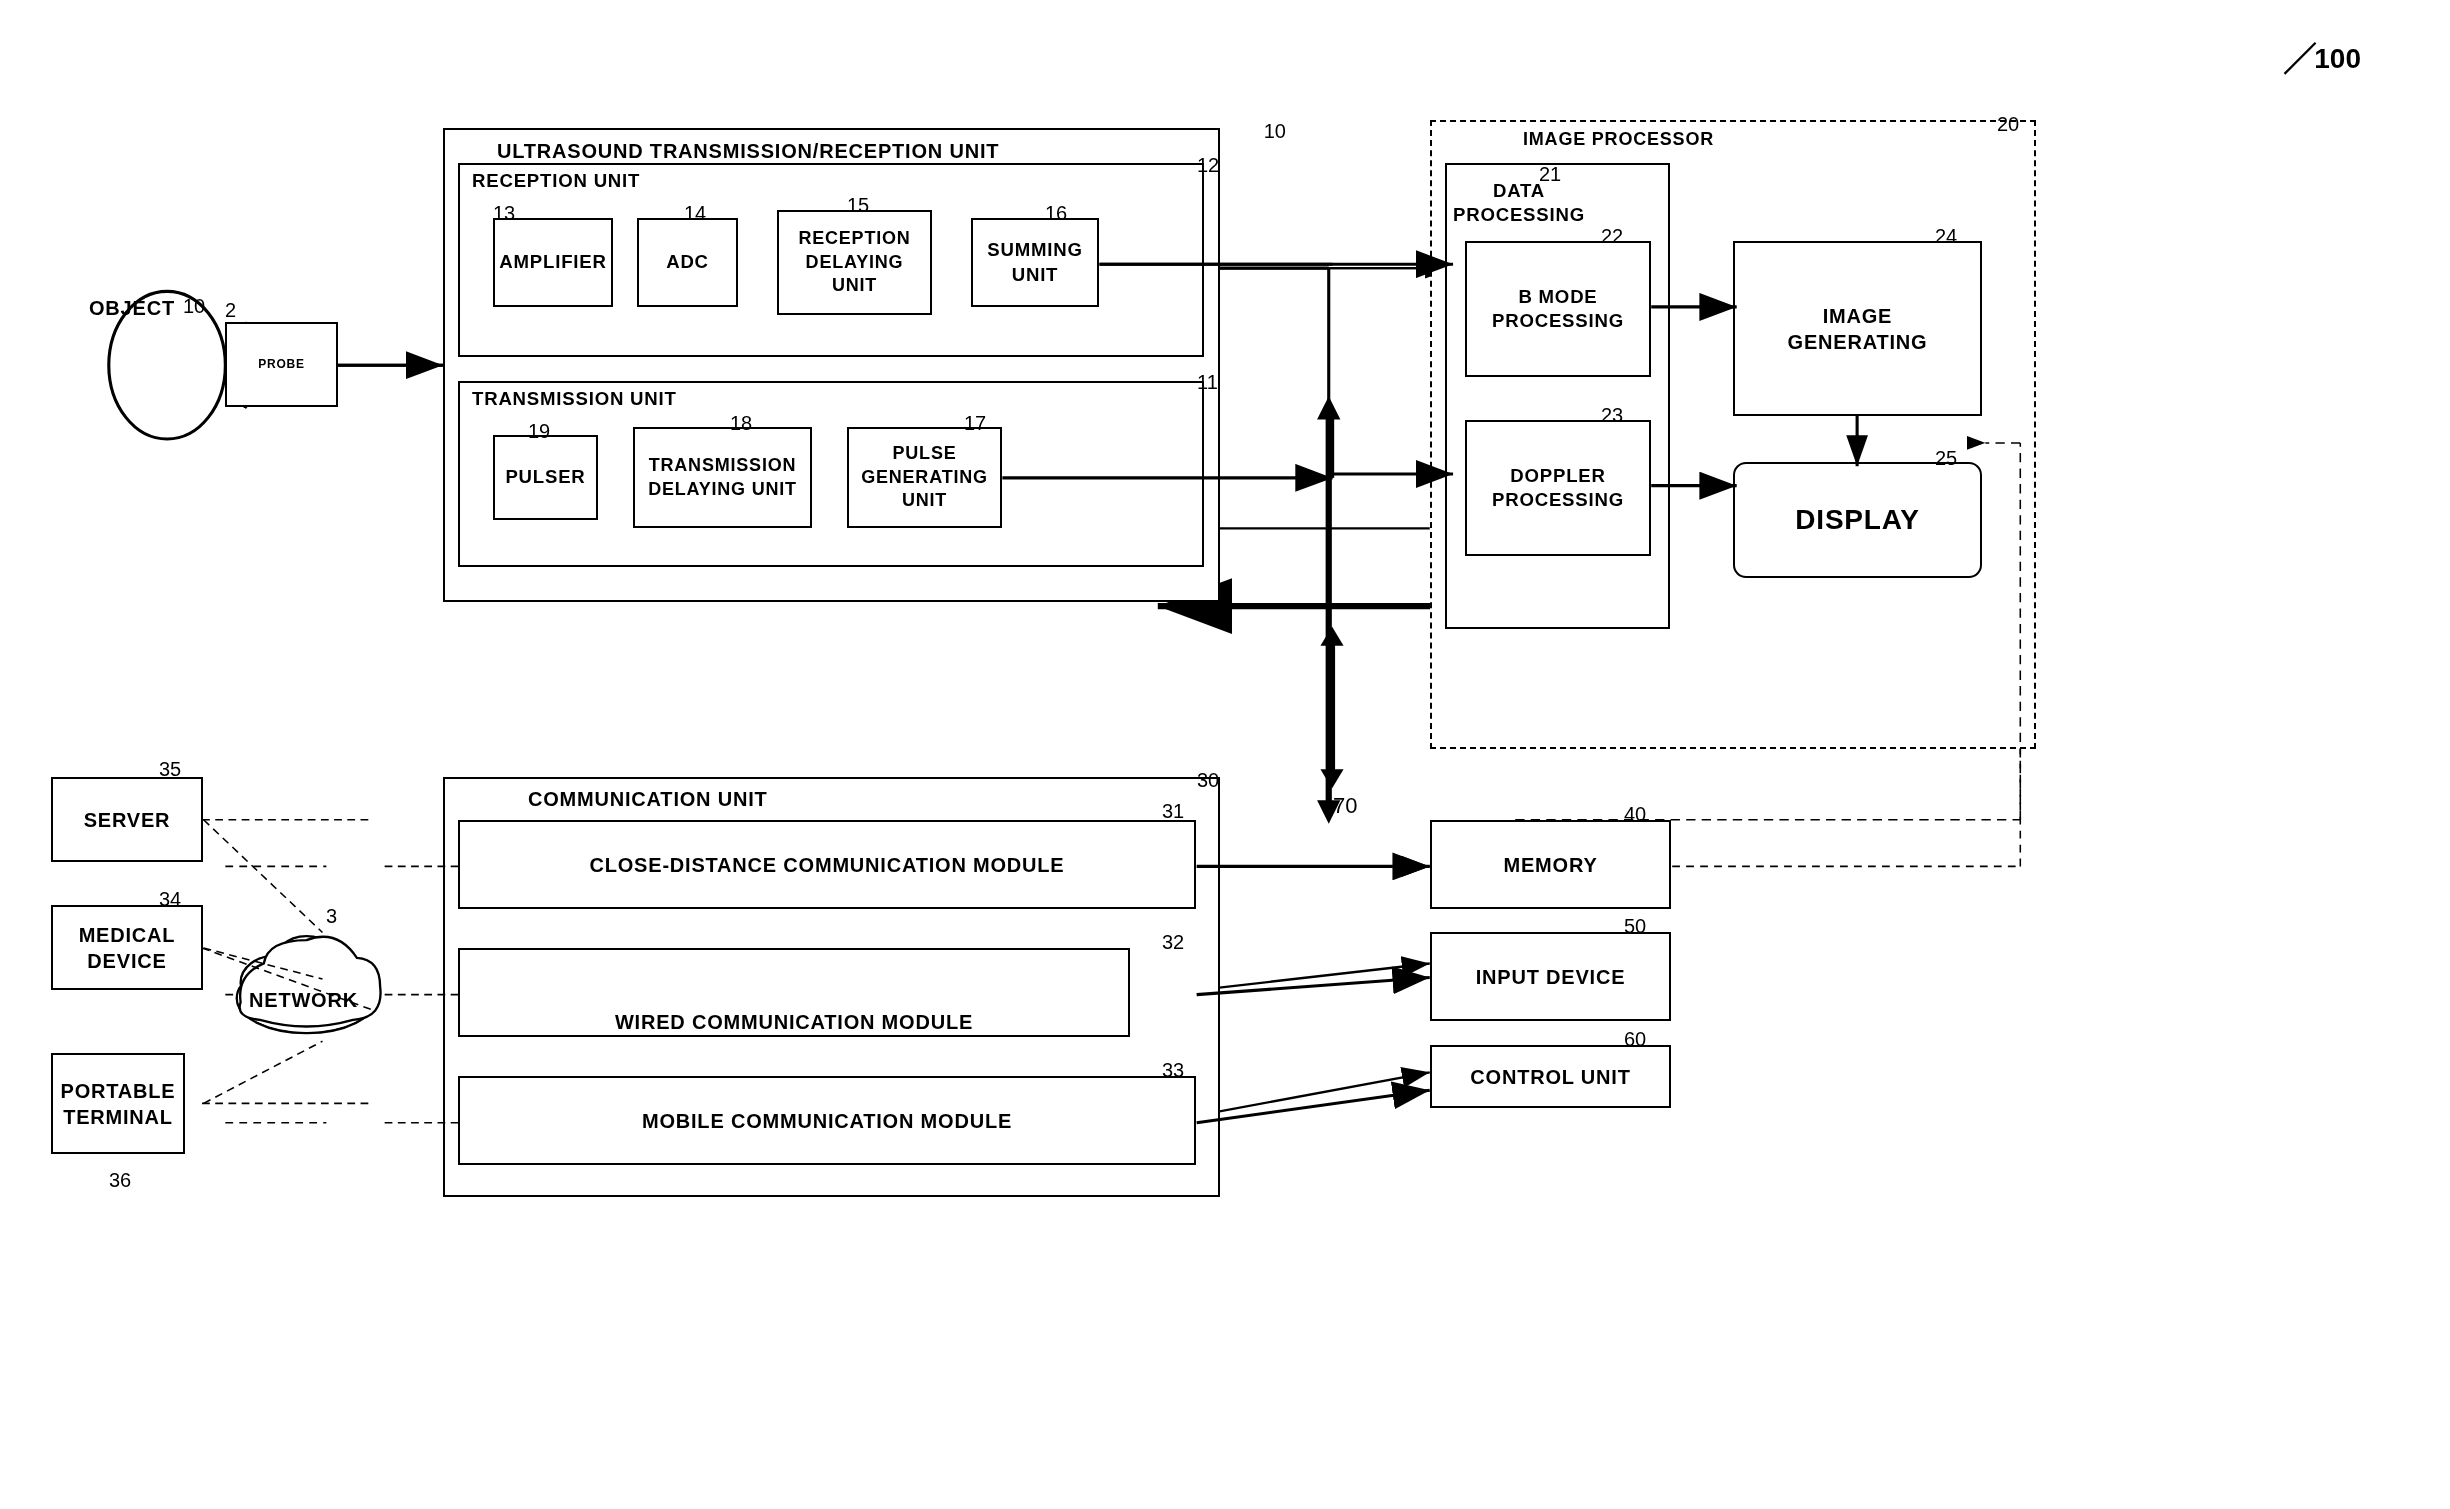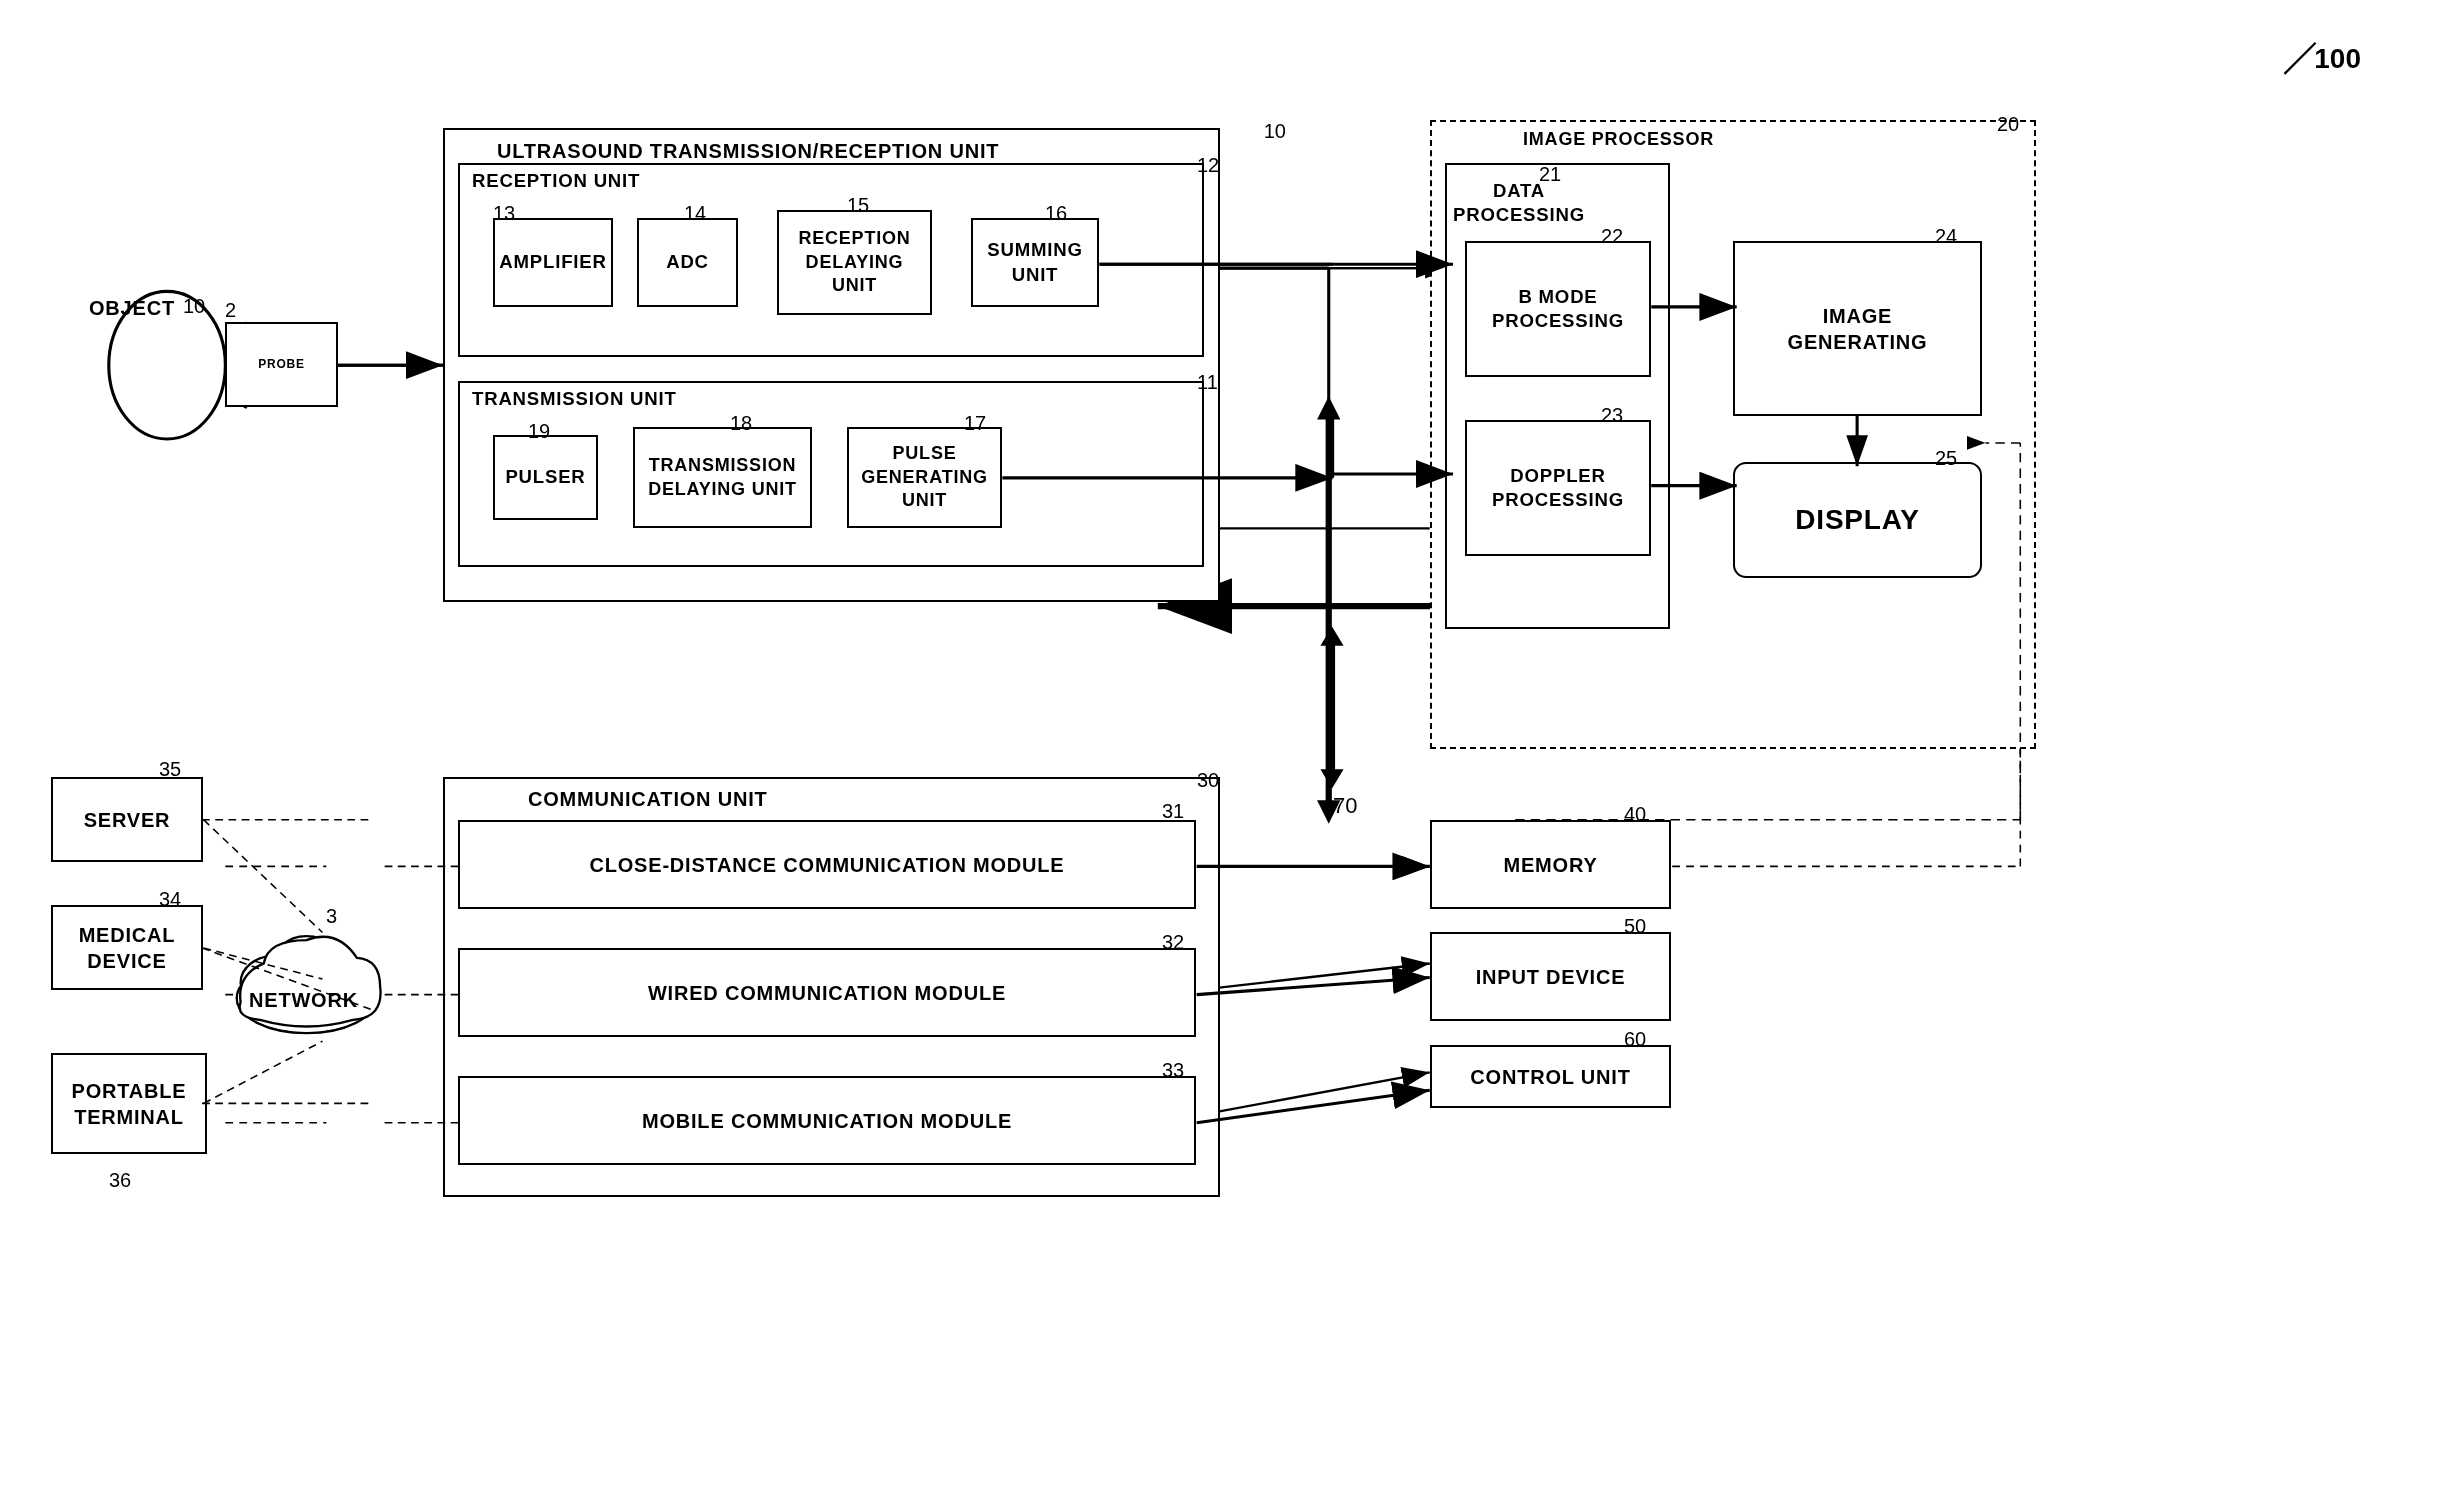--- a/index.html
+++ b/index.html
@@ -252,21 +252,21 @@
   <div class="box-outer" style="top:777px; left:443px; width:777px; height:420px;">
   </div>
   <span class="label-text" style="top:786px; left:528px; font-size:20px;">COMMUNICATION UNIT</span>
   <span class="ref-num" style="top:769px; left:1197px;">30</span>
 
   <div class="box" style="top:820px; left:458px; width:738px; height:89px; font-size:20px;">
     <span>CLOSE-DISTANCE COMMUNICATION MODULE</span>
   </div>
   <span class="ref-num" style="top:800px; left:1162px;">31</span>
 
-  <div class="box" style="top:948px; left:458px; width:738px; height:89px; font-size:20px;">
+  <div class="box" style="top:948px; left:458px; width:672px; height:89px; font-size:20px;align-items:flex-end;">
     <span>WIRED COMMUNICATION MODULE</span>
   </div>
   <span class="ref-num" style="top:931px; left:1162px;">32</span>
 
   <div class="box" style="top:1076px; left:458px; width:738px; height:89px; font-size:20px;">
     <span>MOBILE COMMUNICATION MODULE</span>
   </div>
   <span class="ref-num" style="top:1059px; left:1162px;">33</span>
 
   <div class="box" style="top:820px; left:1430px; width:241px; height:89px; font-size:20px;">
@@ -287,21 +287,21 @@
   <div class="box" style="top:777px; left:51px; width:152px; height:85px; font-size:20px;">
     <span>SERVER</span>
   </div>
   <span class="ref-num" style="top:758px; left:159px;">35</span>
 
   <div class="box" style="top:905px; left:51px; width:152px; height:85px; font-size:20px;">
     <span>MEDICAL<br>DEVICE</span>
   </div>
   <span class="ref-num" style="top:888px; left:159px;">34</span>
 
-  <div class="box" style="top:1053px; left:51px; width:156px; height:101px; font-size:20px;">
+  <div class="box" style="top:1053px; left:51px; width:134px; height:101px; font-size:20px;">
     <span>PORTABLE<br>TERMINAL</span>
   </div>
   <span class="ref-num" style="top:1169px; left:109px;">36</span>
 
   <svg style="position:absolute; top:905px; left:229px; width:155px; height:136px;" viewBox="0 0 200 175" width="155" height="136">
     <ellipse cx="100" cy="120" rx="90" ry="45" fill="none" stroke="#000" stroke-width="3"></ellipse>
     <ellipse cx="60" cy="100" rx="45" ry="35" fill="none" stroke="#000" stroke-width="3"></ellipse>
     <ellipse cx="140" cy="100" rx="45" ry="35" fill="none" stroke="#000" stroke-width="3"></ellipse>
     <ellipse cx="100" cy="80" rx="45" ry="40" fill="none" stroke="#000" stroke-width="3"></ellipse>
 

